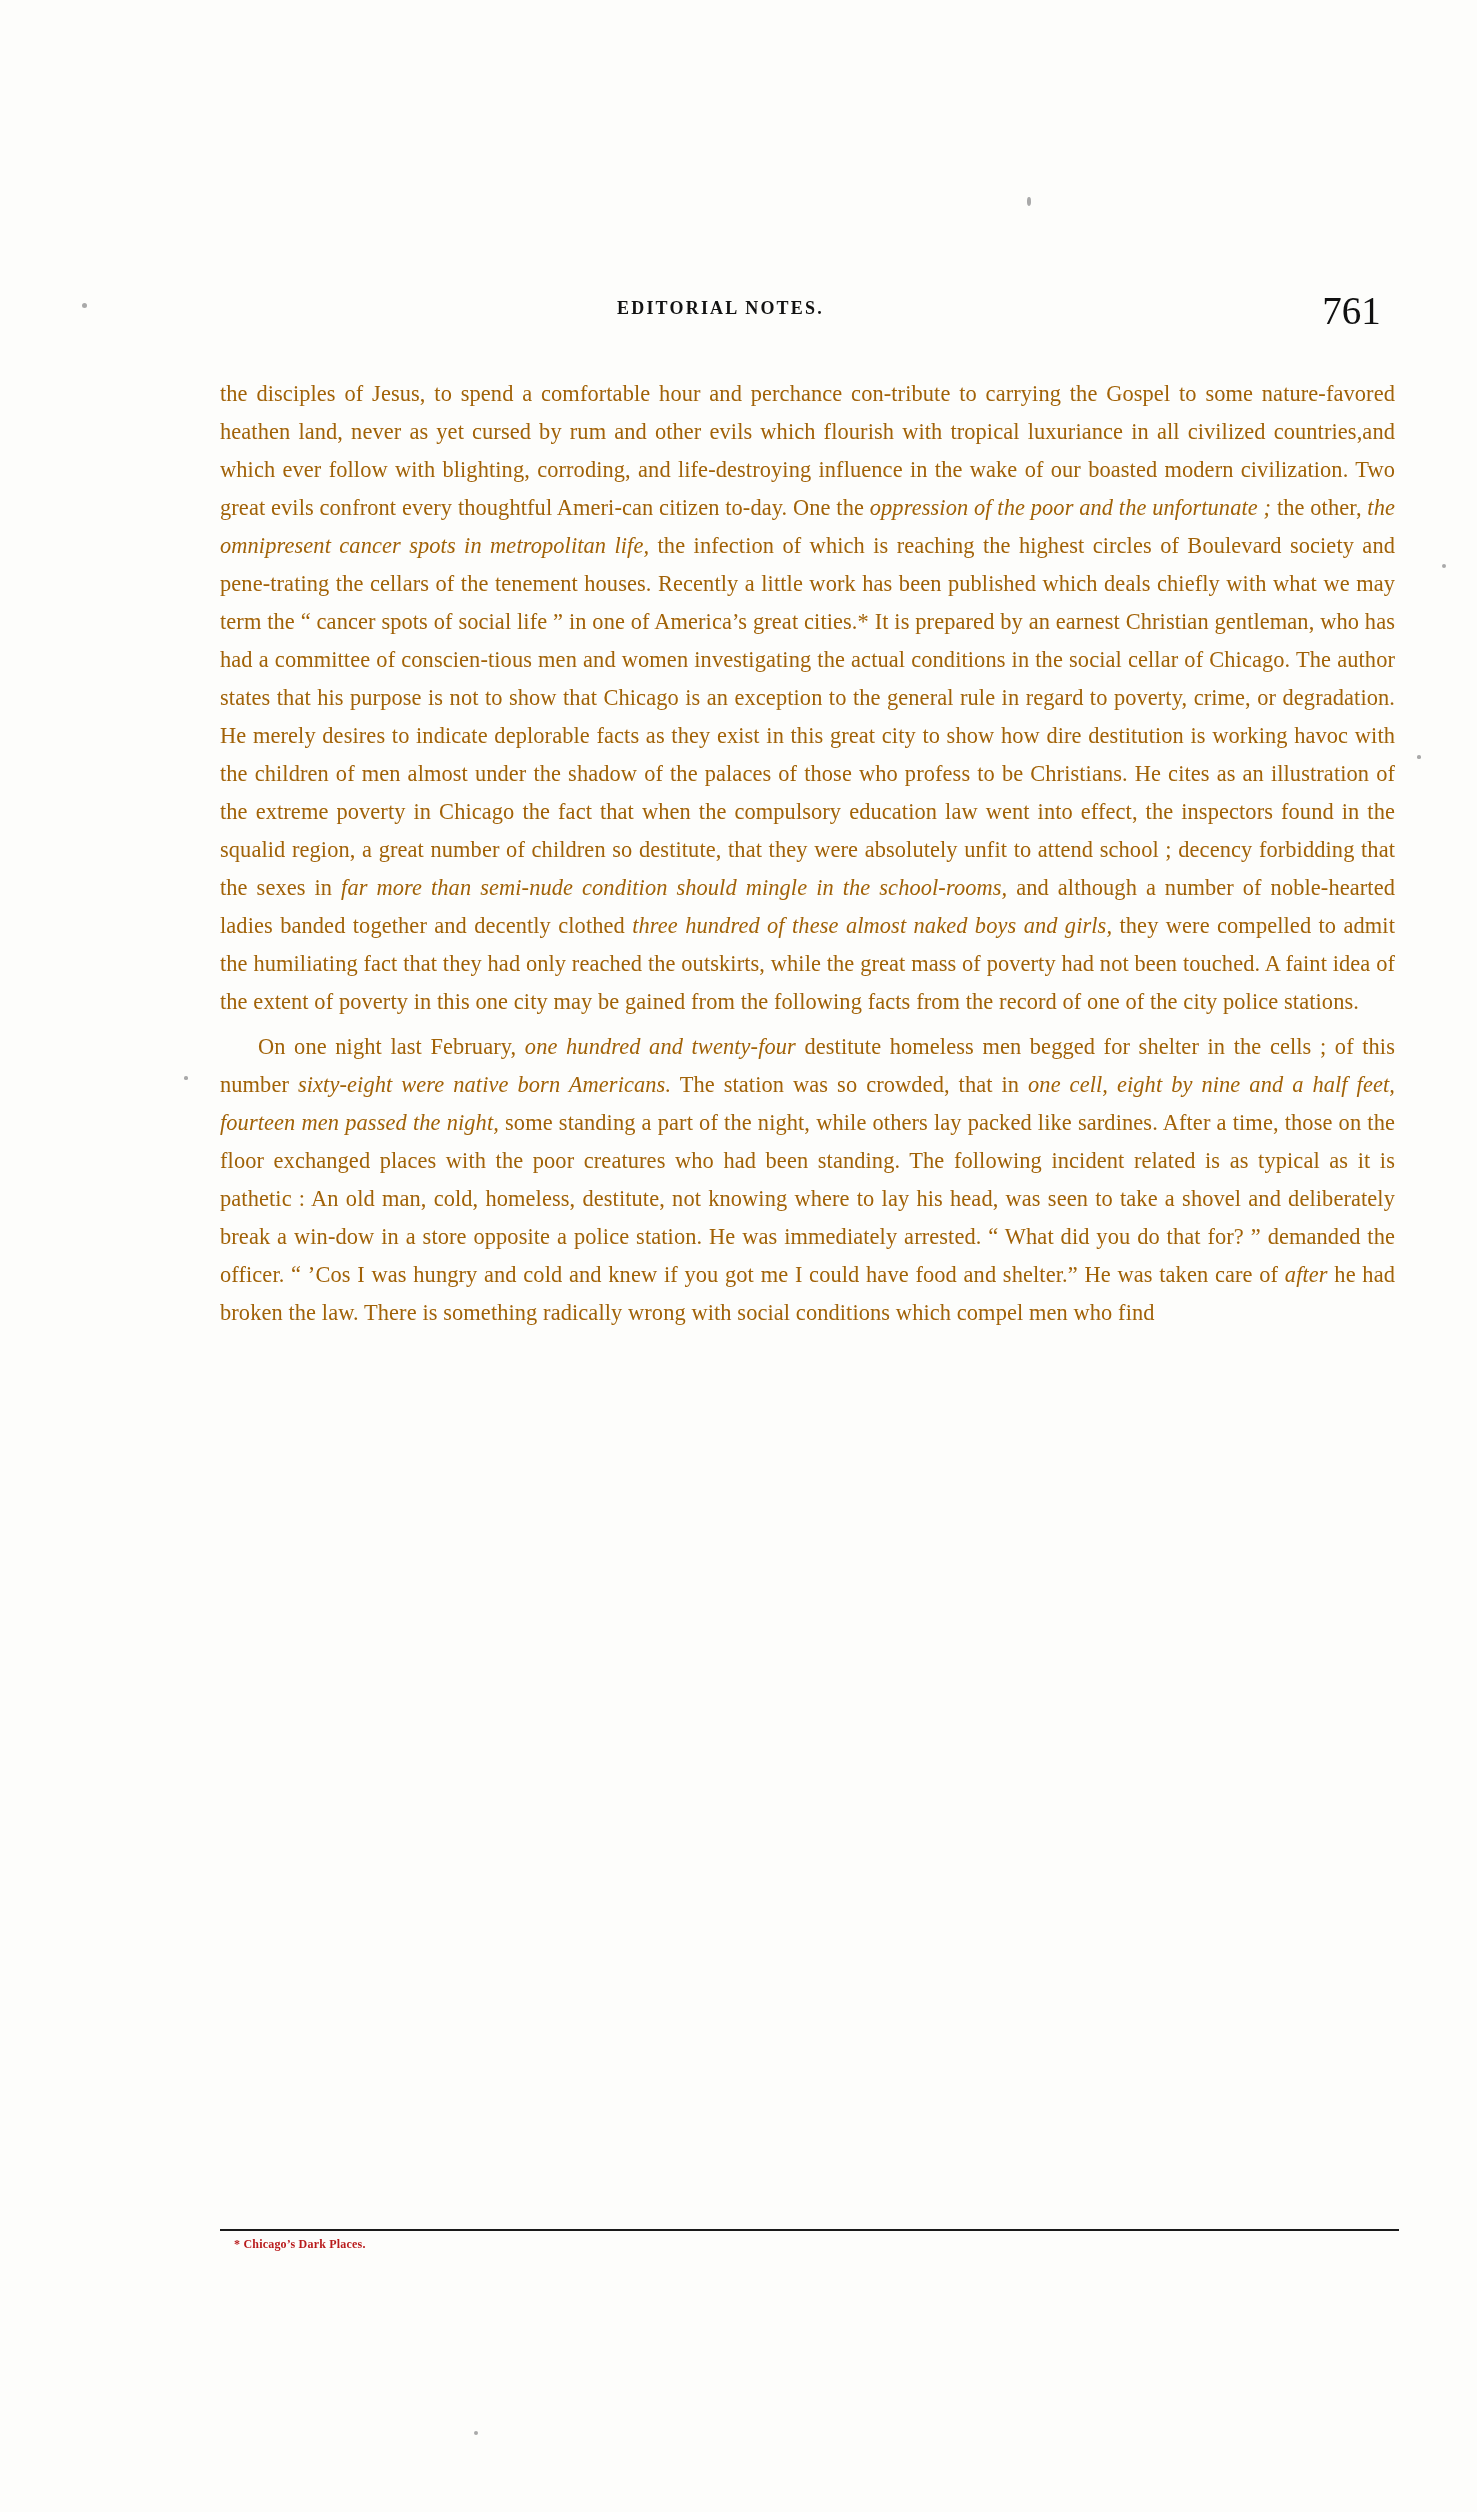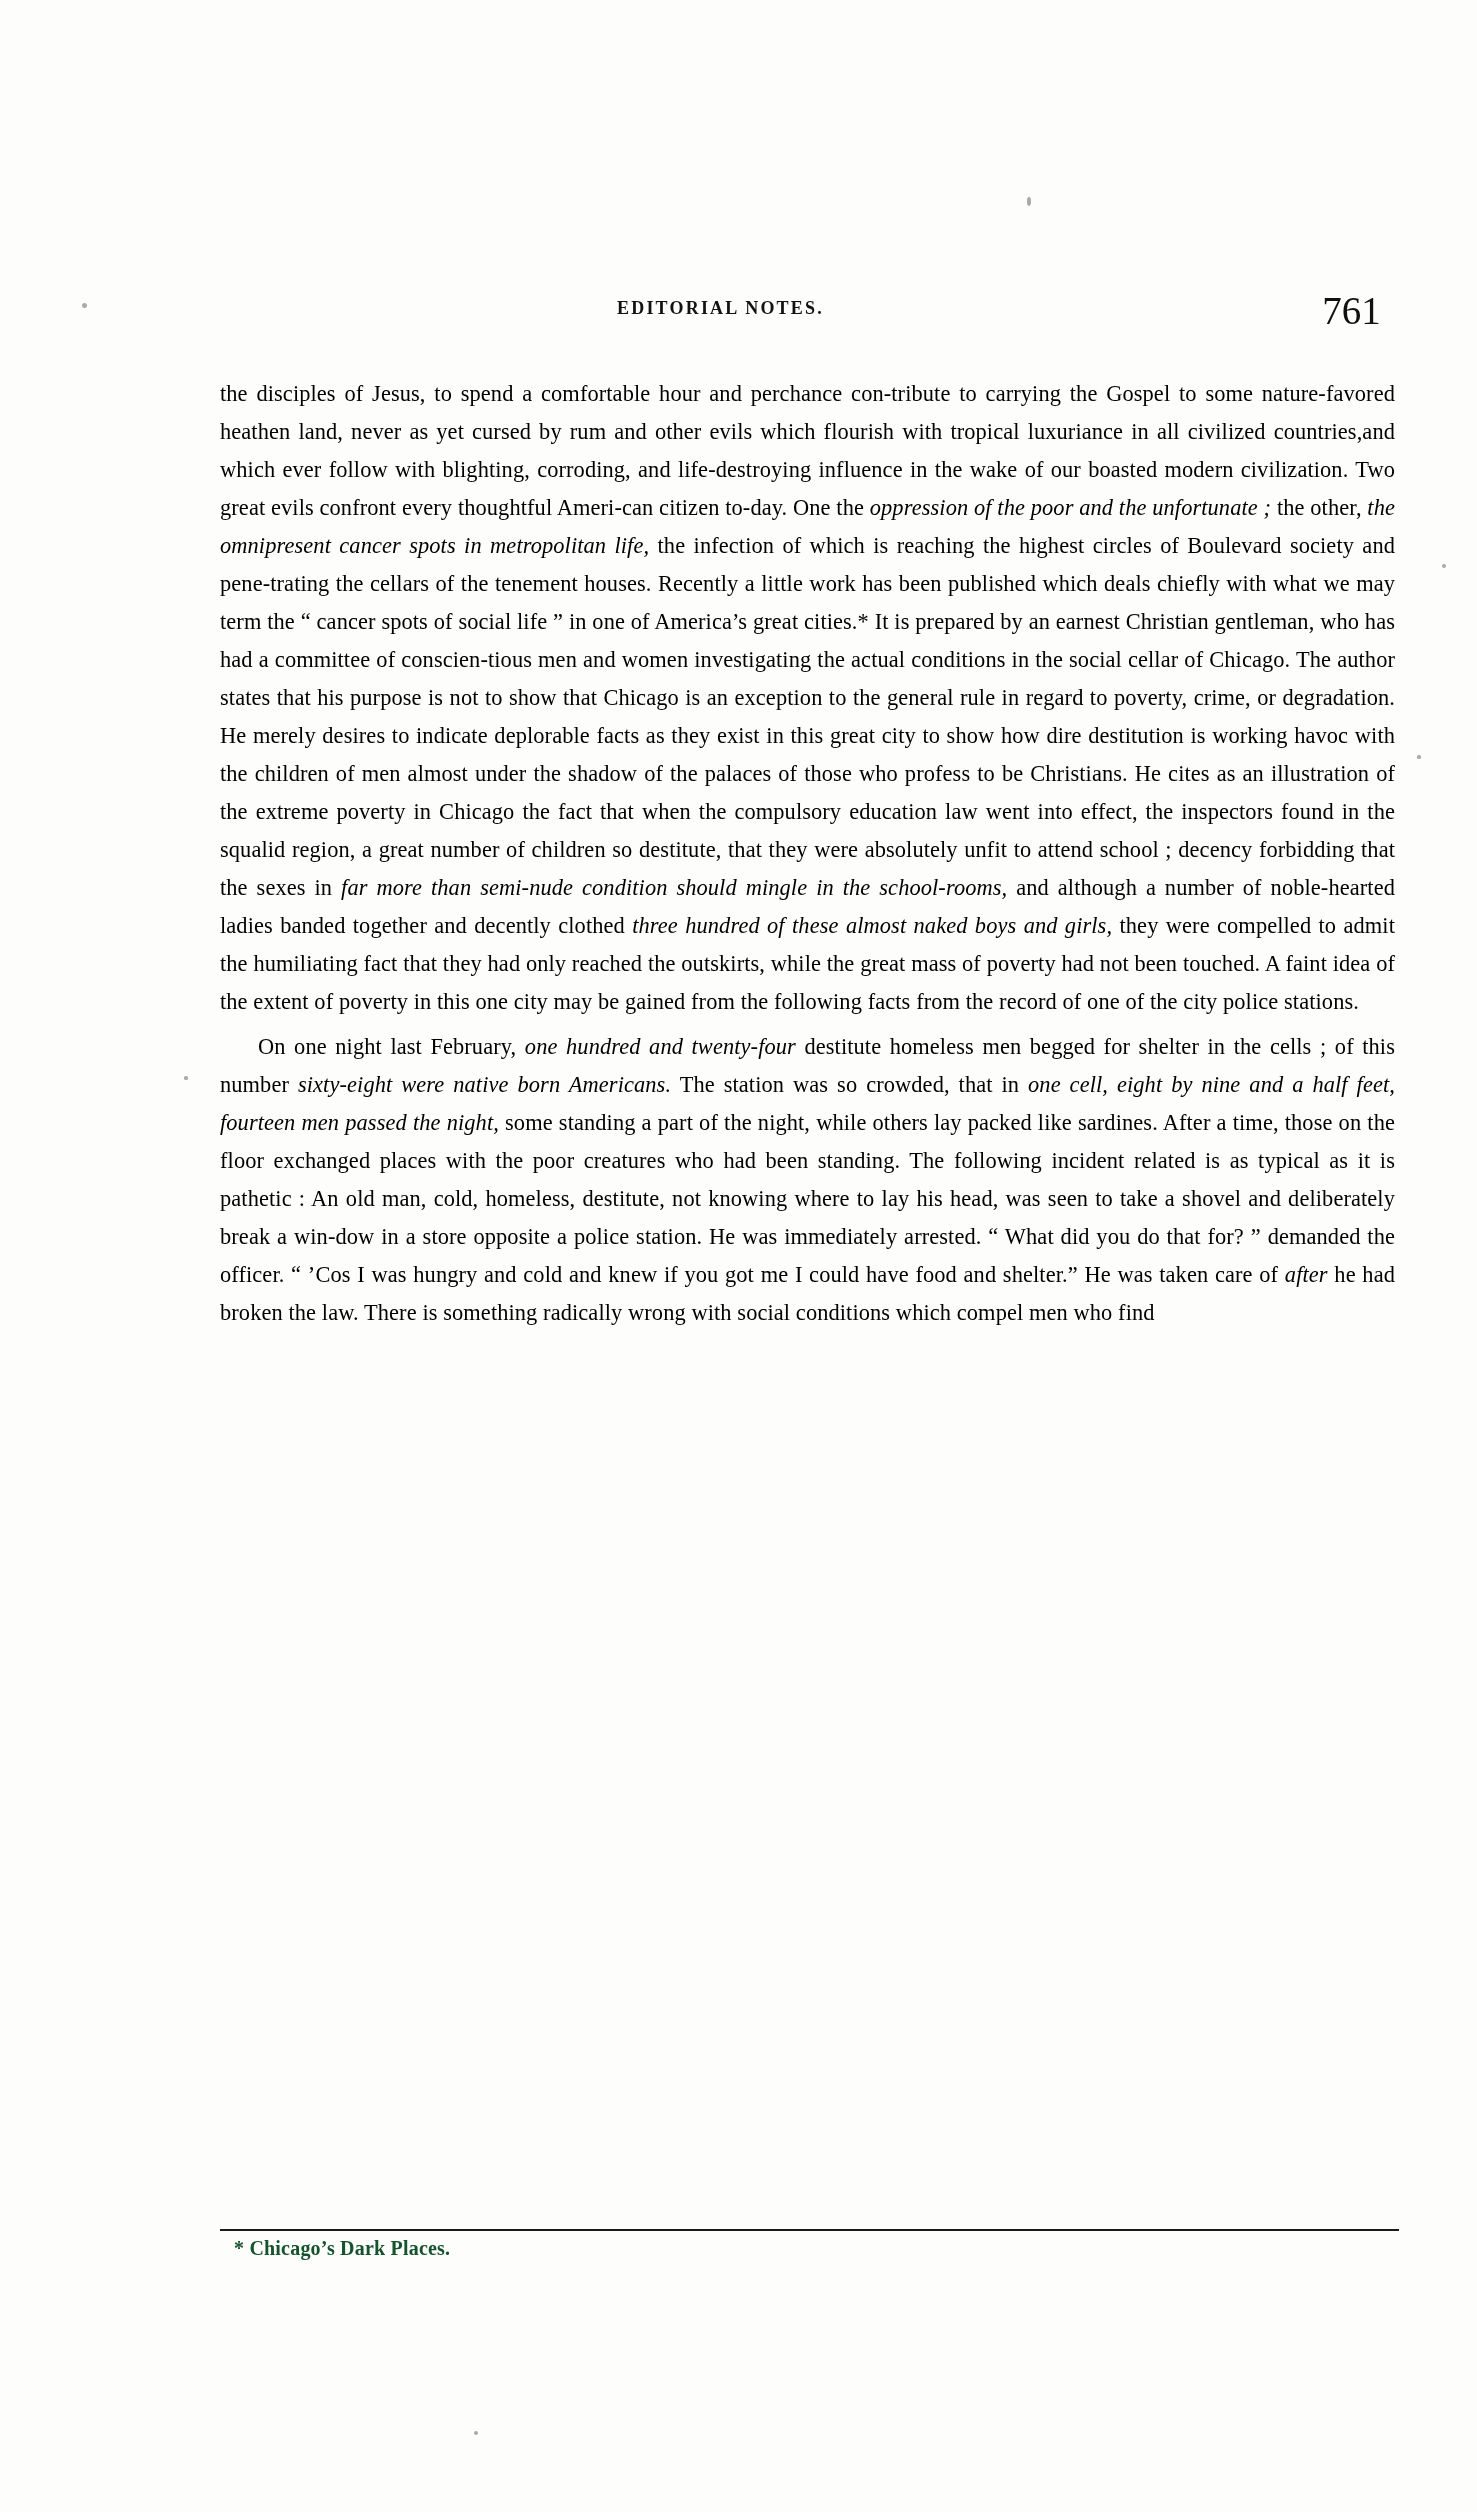--- a/index.html
+++ b/index.html
@@ -53,21 +53,21 @@
     top: 375px;
     left: 220px;
     width: 1175px;
   }
   p.para {
     margin: 0 0 0 0;
     font-size: 22.4px;
     line-height: 38px;
     text-align: justify;
     text-justify: inter-word;
-    color: #000000;
+    color: #a16207;
     letter-spacing: 0.1px;
   }
   p.para + p.para {
     margin-top: 7px;
   }
   p.indent {
     text-indent: 38px;
   }
   .ital {
     font-style: italic;
@@ -78,24 +78,24 @@
     top: 2229px;
     width: 1179px;
     height: 2.2px;
     background: #1a1a1a;
   }
   .footnote {
     position: absolute;
     left: 234px;
     top: 2237px;
     font-family: "Liberation Serif", serif;
-    font-size: 20px;
+    font-size: 12px;
     font-weight: 700;
     letter-spacing: 0.2px;
-    color: #14532d;
+    color: #b91c1c;
     text-align: center;
   }
   .speck {
     position: absolute;
     background: #a9a9a9;
     border-radius: 50%;
   }
 </style>
 </head>
 <body>

